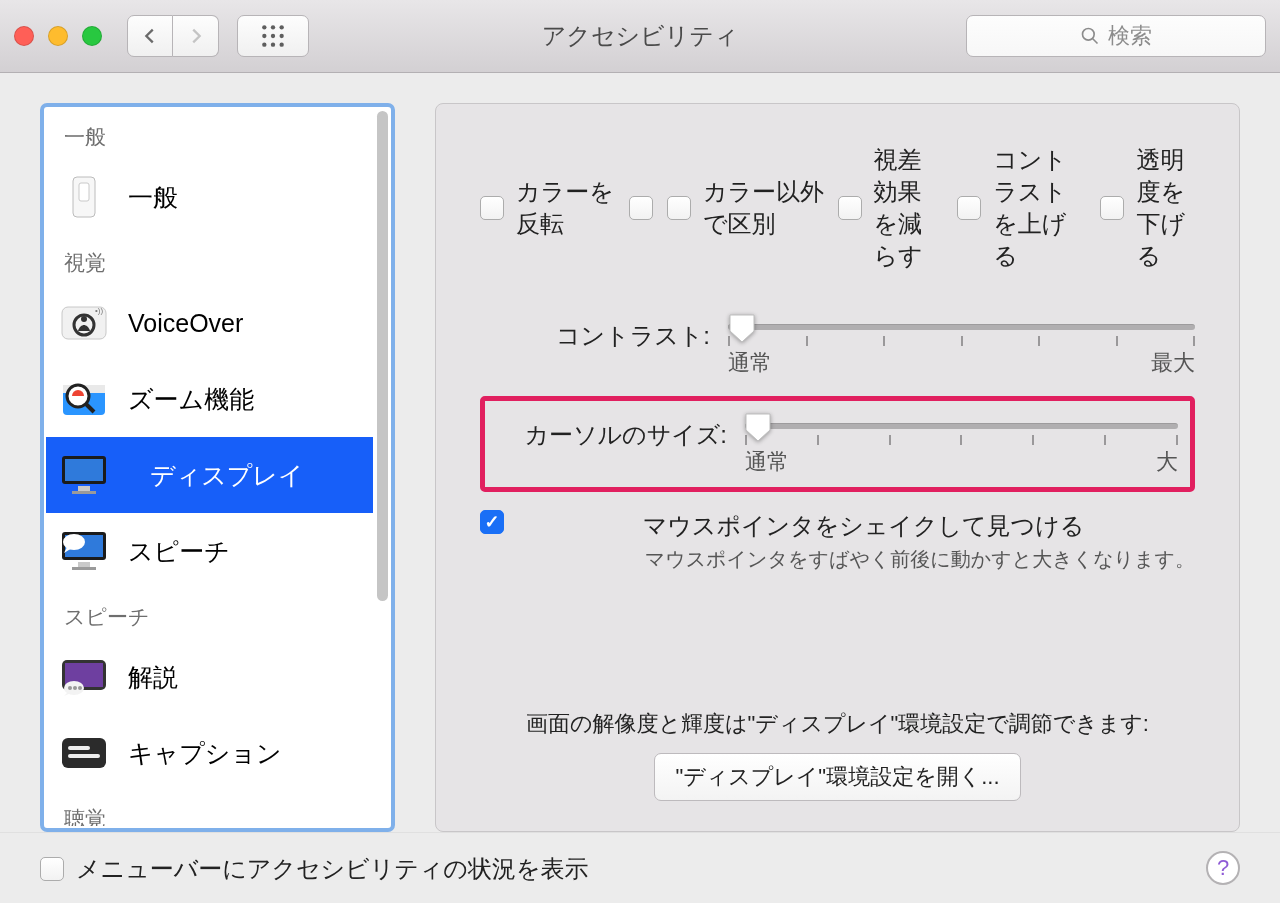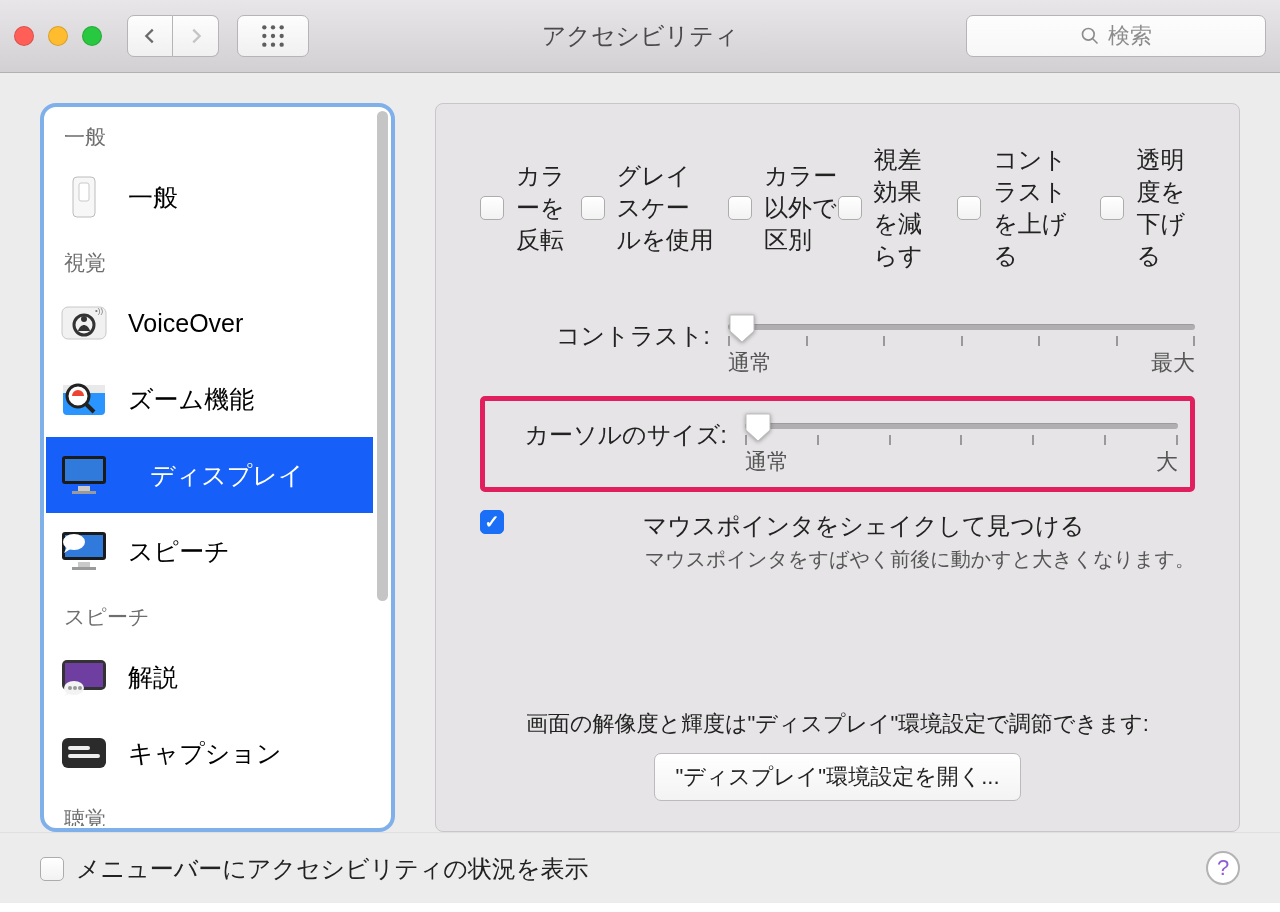--- a/index.html
+++ b/index.html
@@ -49,21 +49,21 @@
     color:#8c8c8c; font-size:22px; gap:8px;
   }
   .search svg{ width:20px; height:20px; }
 
   
   .content { display:flex; padding: 30px 40px 0 40px; gap:40px; background:#ececec; height: 760px; border-bottom:1px solid #e0e0e0;}
   
   .sidebar {
     width: 355px; flex:none;
     background:#ffffff;
-    border:4px solid #7fb0ea; border-radius:16px;
+    border:4px solid #7fb0ea; border-radius:7px;
     position:relative;
   }
   .sb-scroll { position:absolute; inset:2px 18px 2px 2px; overflow:hidden;}
   .sb-track { position:absolute; top:4px; right:3px; width:11px; bottom:4px;}
   .sb-thumb{ position:absolute; top:0; width:11px; height:490px; background:#c5c5c5; border-radius:6px;}
 
   .sb-header{ font-size:21px; color:#6e6e6e; padding:14px 0 8px 18px;}
   .sb-item{
     display:flex; align-items:center; gap:18px; height:76px;
     padding-left:12px; font-size:25px; color:#000;
@@ -283,21 +283,20 @@
 
   <div class="panel">
     <div class="checkrow">
       <div class="checkcol" id="checks-left">
           <div class="chk">
             <div class="chkbox"></div>
             <span>カラーを反転</span>
           </div>
           <div class="chk">
             <div class="chkbox"></div>
-            <span>グレイスケールを使用</span>
           </div>
           <div class="chk">
             <div class="chkbox"></div>
             <span>カラー以外で区別</span>
           </div>
         </div>
       <div class="checkcol" id="checks-right">
           <div class="chk">
             <div class="chkbox"></div>
             <span>視差効果を減らす</span>

